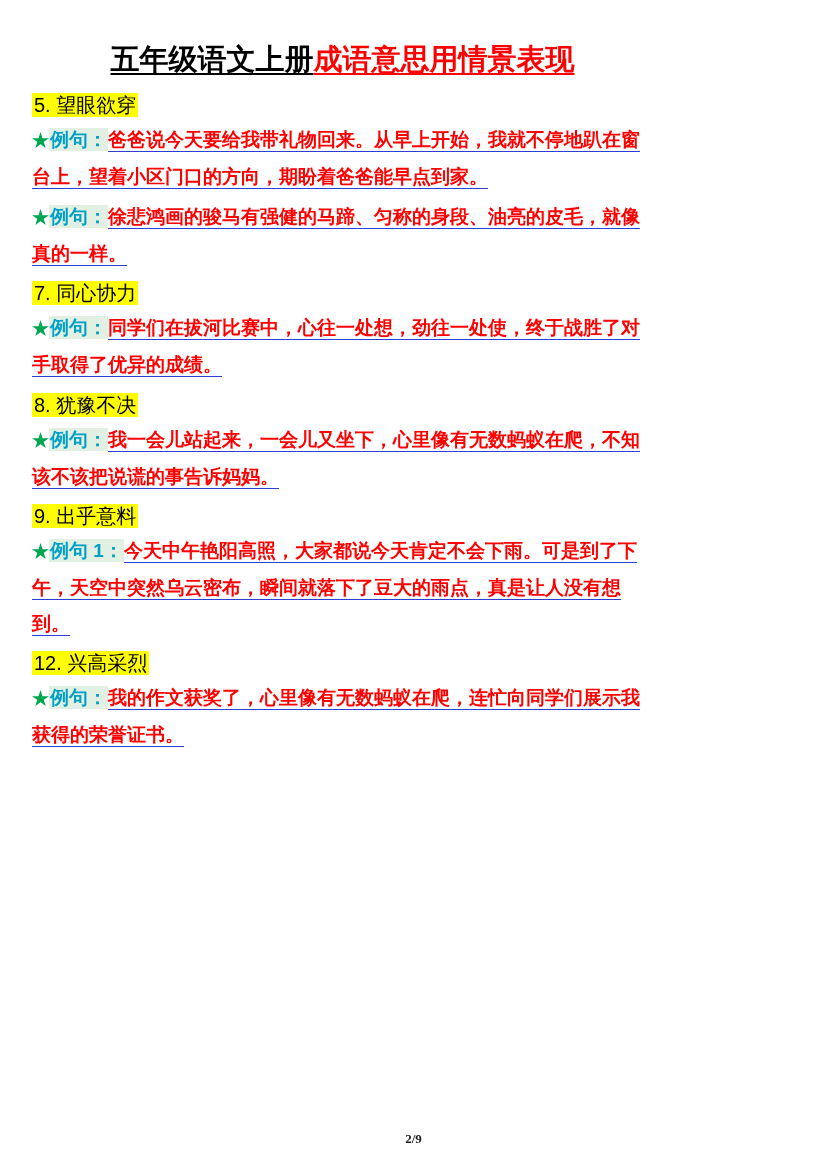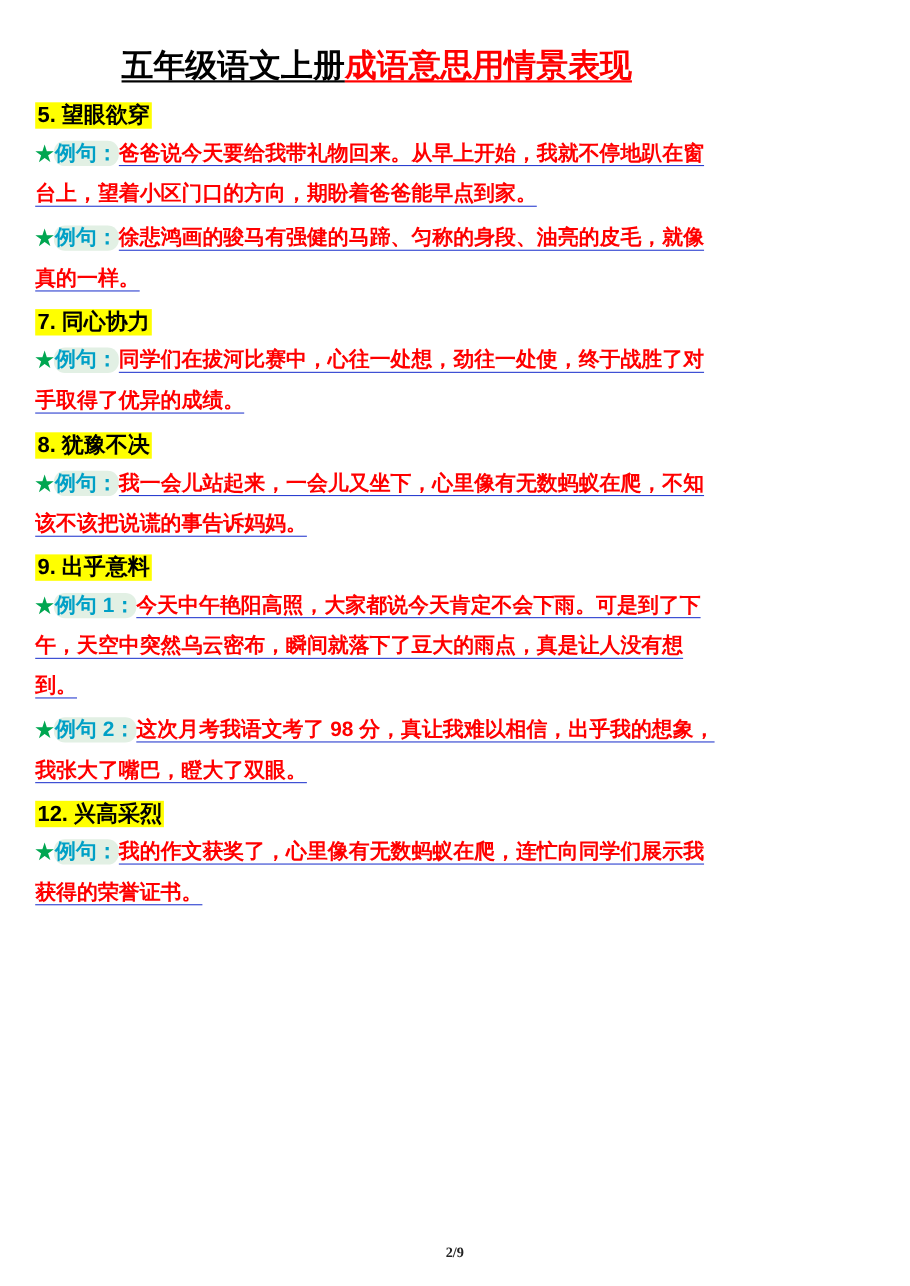--- a/index.html
+++ b/index.html
@@ -43,42 +43,41 @@
     text-underline-offset: 4px;
   }
   
   .entry-head {
     margin: 6px 0 2px 0;
   }
   .entry-head span {
     background: #ffff00;
     color: #000000;
     font-size: 20px;
-    font-weight: bold;
+    font-weight: normal;
     line-height: 1.5;
     padding: 1px 2px;
   }
   
   .example {
     margin: 2px 0 4px 0;
     font-size: 19px;
     font-weight: bold;
     line-height: 1.9;
   }
   .example .star {
     color: #00a651;
     font-size: 19px;
     vertical-align: -1px;
   }
   .example .lbl {
     color: #00a0c6;
     background: #e2f0e4;
     font-weight: bold;
     padding: 1px 1px;
-    border-radius: 10px;
   }
   .example .txt {
     color: #ff0000;
     text-decoration: underline;
     text-decoration-color: #2b3fd0;
     text-underline-offset: 5px;
     text-decoration-thickness: 1px;
   }
   
   .footer {
@@ -126,23 +125,20 @@
   <p class="example">
     <span class="star">★</span><span class="lbl">例句：</span><span class="txt">我一会儿站起来，一会儿又坐下，心里像有无数蚂蚁在爬，不知该不该把说谎的事告诉妈妈。</span>
   </p>
 
   <div class="entry-head">
     <span>9. 出乎意料</span>
   </div>
   <p class="example">
     <span class="star">★</span><span class="lbl">例句 1：</span><span class="txt">今天中午艳阳高照，大家都说今天肯定不会下雨。可是到了下午，天空中突然乌云密布，瞬间就落下了豆大的雨点，真是让人没有想到。</span>
   </p>
-  <p class="example">
-    <span class="star">★</span><span class="lbl">例句 2：</span><span class="txt">这次月考我语文考了 98 分，真让我难以相信，出乎我的想象，我张大了嘴巴，瞪大了双眼。</span>
-  </p>
 
   <div class="entry-head">
     <span>12. 兴高采烈</span>
   </div>
   <p class="example">
     <span class="star">★</span><span class="lbl">例句：</span><span class="txt">我的作文获奖了，心里像有无数蚂蚁在爬，连忙向同学们展示我获得的荣誉证书。</span>
   </p>
 
   <div class="footer">2/9</div>
 </div>

